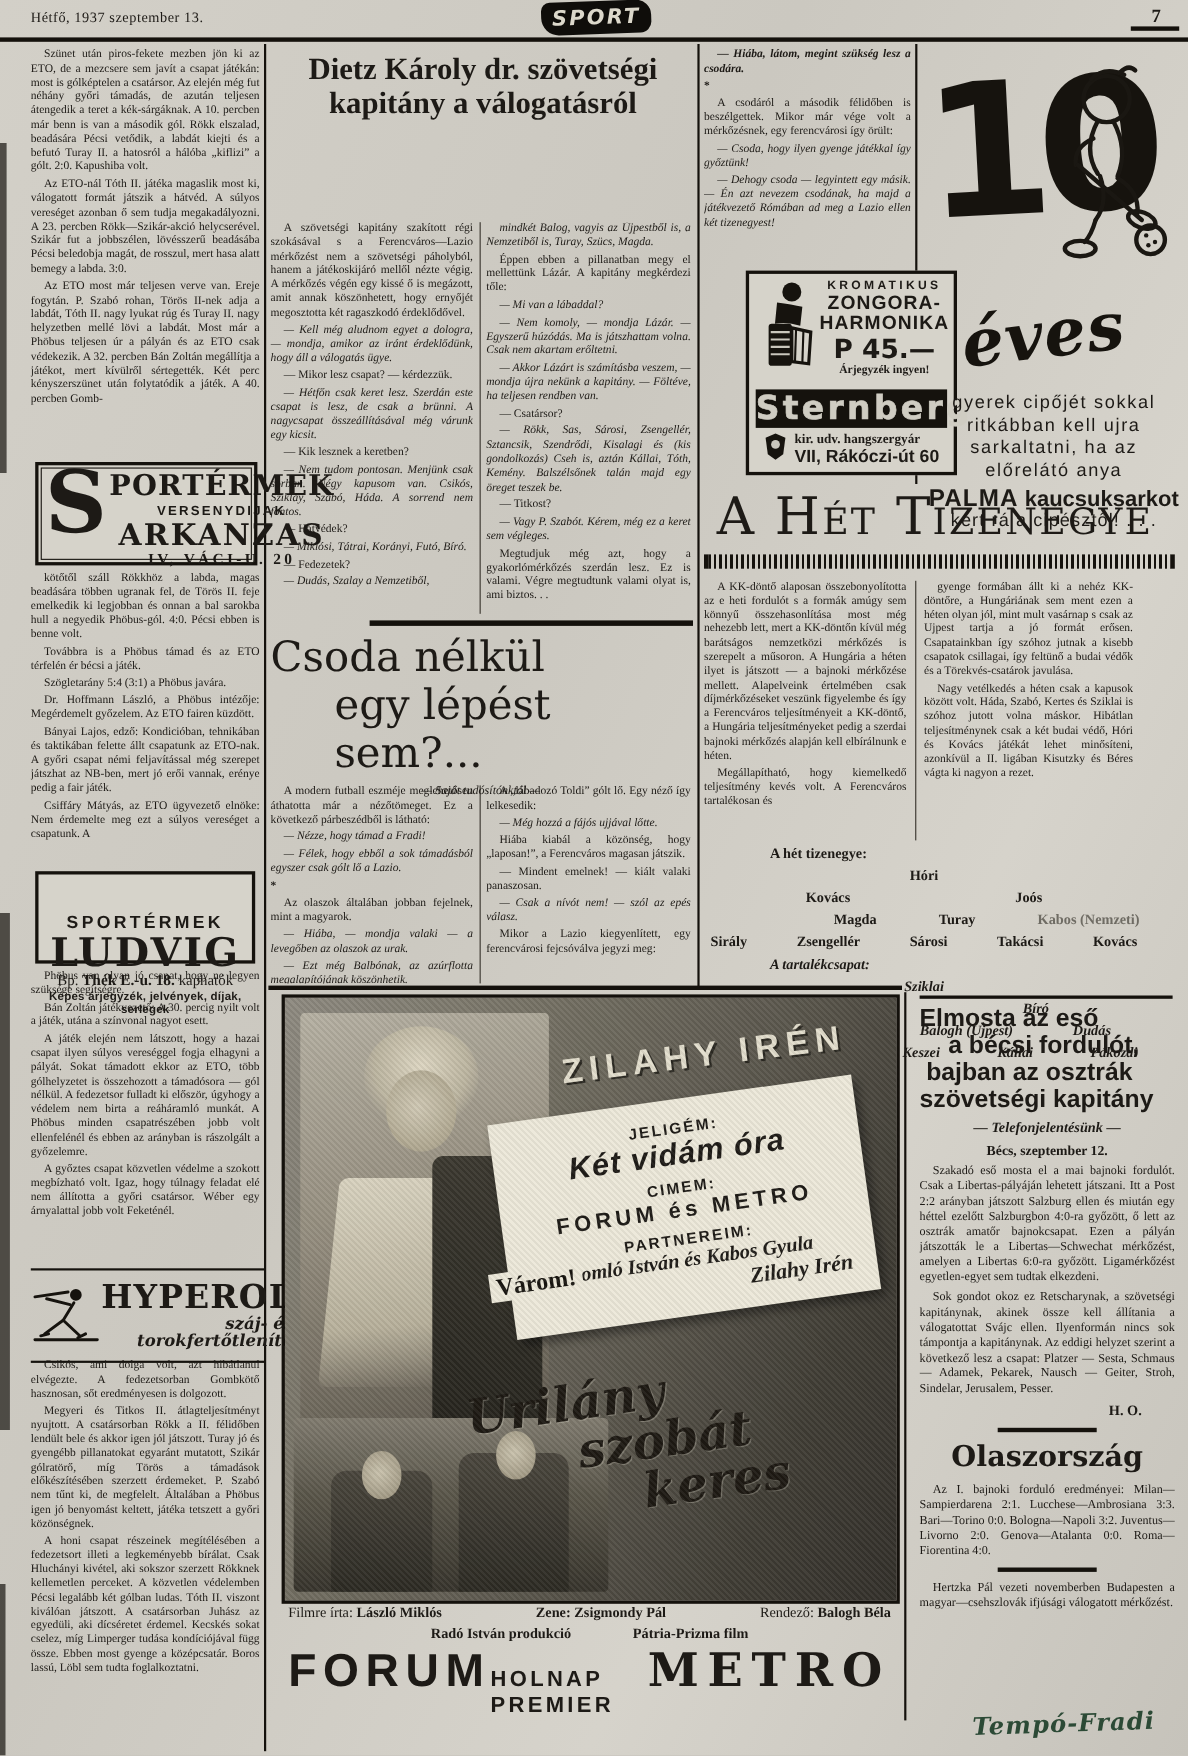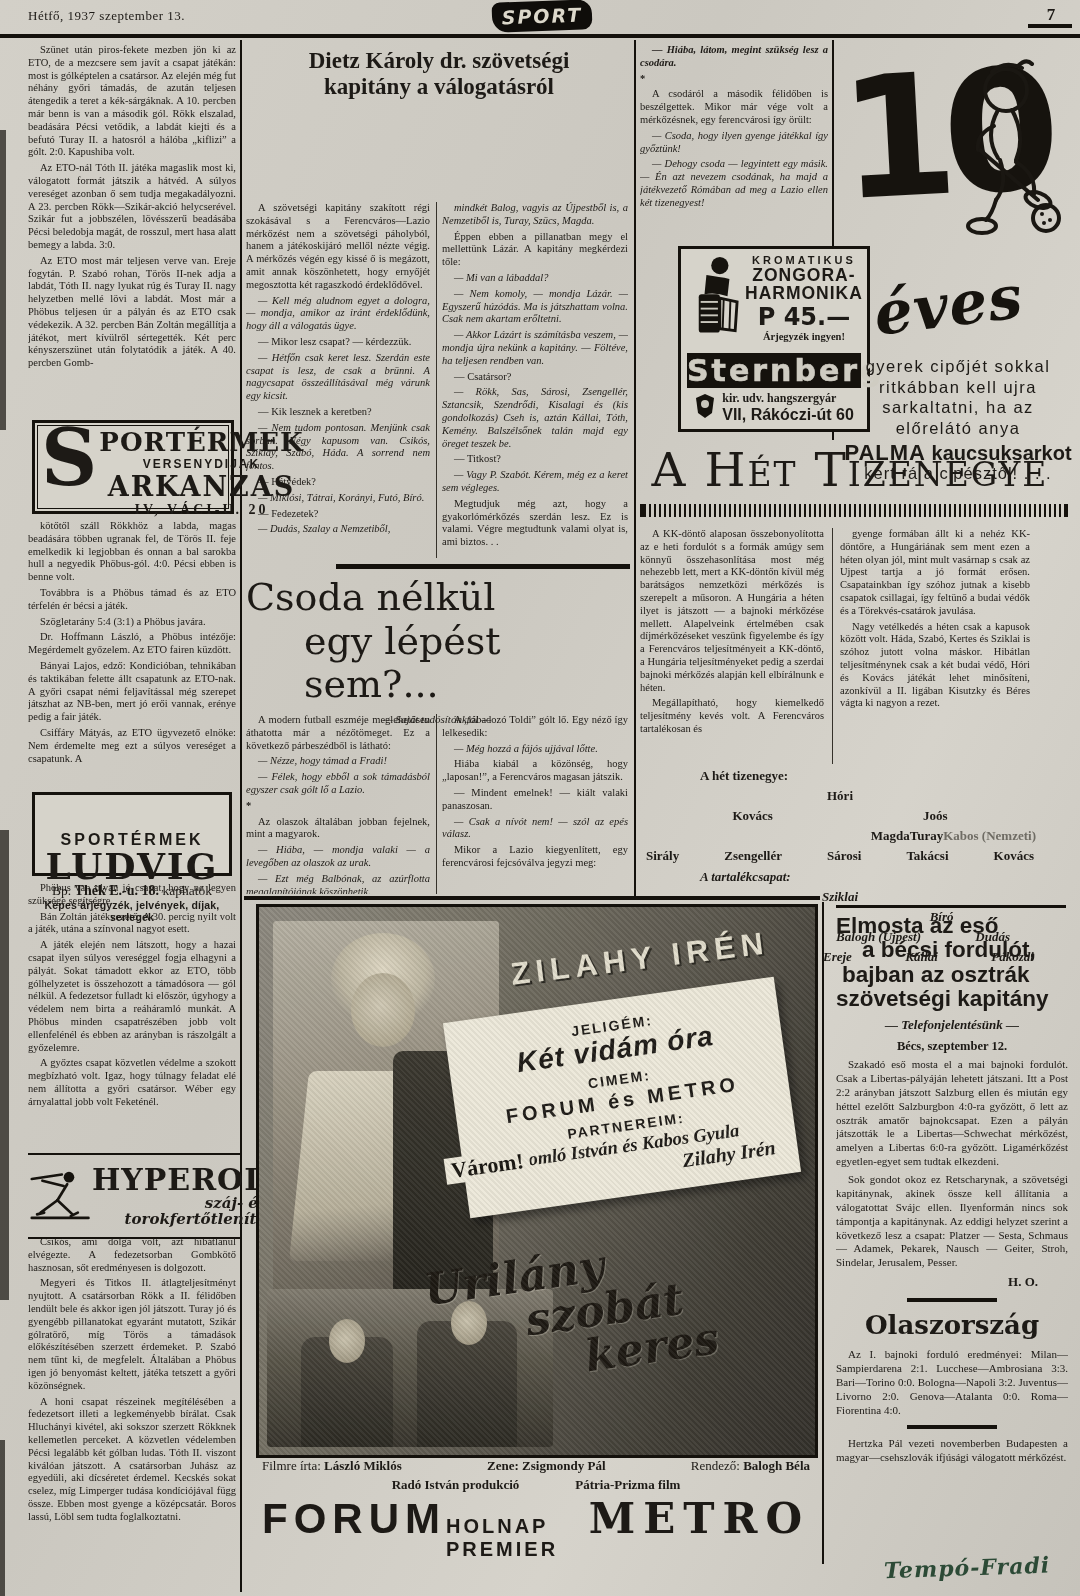--- a/index.html
+++ b/index.html
@@ -22,21 +22,21 @@
   .masthead{background:#0f0d0a;color:#dcd8cb;border-radius:8px 14px 10px 16px;
             display:flex;align-items:center;justify-content:center;
             font-family:"DejaVu Sans",sans-serif;font-style:italic;font-weight:bold;
             font-size:19px;letter-spacing:2px;transform:rotate(-2deg);}
   .pagenum{font-weight:bold;font-size:17px;text-align:center;}
 
   
   .keret-t{font-family:"DejaVu Serif",serif;font-weight:bold;text-align:center;line-height:1.02;letter-spacing:1px;}
   .keret-t .l1{font-size:45px;display:block;}
   .keret-t .l2{font-size:42px;display:block;letter-spacing:6px;}
-  .keret-sub{font-weight:bold;font-size:23px;text-align:center;line-height:1.12;margin-top:8px;font-family:Liberation Serif, serif;}
+  .keret-sub{font-weight:bold;font-size:28px;text-align:center;line-height:1.12;margin-top:8px;font-family:Liberation Serif, serif;}
 
   
   .csoda-t{font-family:"DejaVu Serif",serif;font-size:38px;line-height:1.15;}
   .csoda-t .l2{display:block;margin-left:58px;}
   .csoda-by{font-style:italic;font-weight:normal;font-size:11px;text-align:center;margin-top:6px;}
 
   
   .het-title{font-family:"DejaVu Serif",serif;font-variant:small-caps;font-size:47px;
              letter-spacing:2px;text-align:center;line-height:1;}
   .hatch{height:13px;background:repeating-linear-gradient(90deg,#15120d 0 2px,rgba(0,0,0,0) 2px 5px);
@@ -377,21 +377,21 @@
 
   <div class="b lineup" style="left:640px;top:766px;width:400px;height:136px;">
     <div class="lu-label">A hét tizenegye:</div>
     <div class="lu-row lr1">
         <span>Hóri</span>
       </div>
     <div class="lu-row lr2">
       <span>Kovács</span>
       <span>Joós</span>
     </div>
-    <div class="lu-row lr3" style="padding:0 4px 0 118px;justify-content:flex-end;">
+    <div class="lu-row lr3" style="padding:0 4px 0 118px;">
       <span>Magda</span>
       <span>Turay</span>
       <span class="faded">Kabos (Nemzeti)</span>
     </div>
     <div class="lu-row lr4">
       <span>Sirály</span>
       <span>Zsengellér</span>
       <span>Sárosi</span>
       <span>Takácsi</span>
       <span>Kovács</span>
@@ -405,21 +405,21 @@
       <span>Bíró</span>
     </div>
     <div class="lu-row lr3b resv" style="padding:0 30px 0 110px;">
       <span>Ádám</span>
       <span>Balogh (Ujpest)</span>
       <span>Dudás</span>
     </div>
     <div class="lu-row lr4 resv">
       <span>Táncos</span>
       <span>Törös</span>
-      <span>Ereje</span>
+      <span>Keszei</span>
       <span>Kállai</span>
       <span>Pákozdi</span>
     </div>
   </div>
 
   <div class="b movie" style="left:256px;top:904px;width:556px;height:548px;">
     <div class="ma-woman">
       <div class="ma-hair"></div>
       <div class="ma-face"></div>
       <div class="ma-apron"></div>

